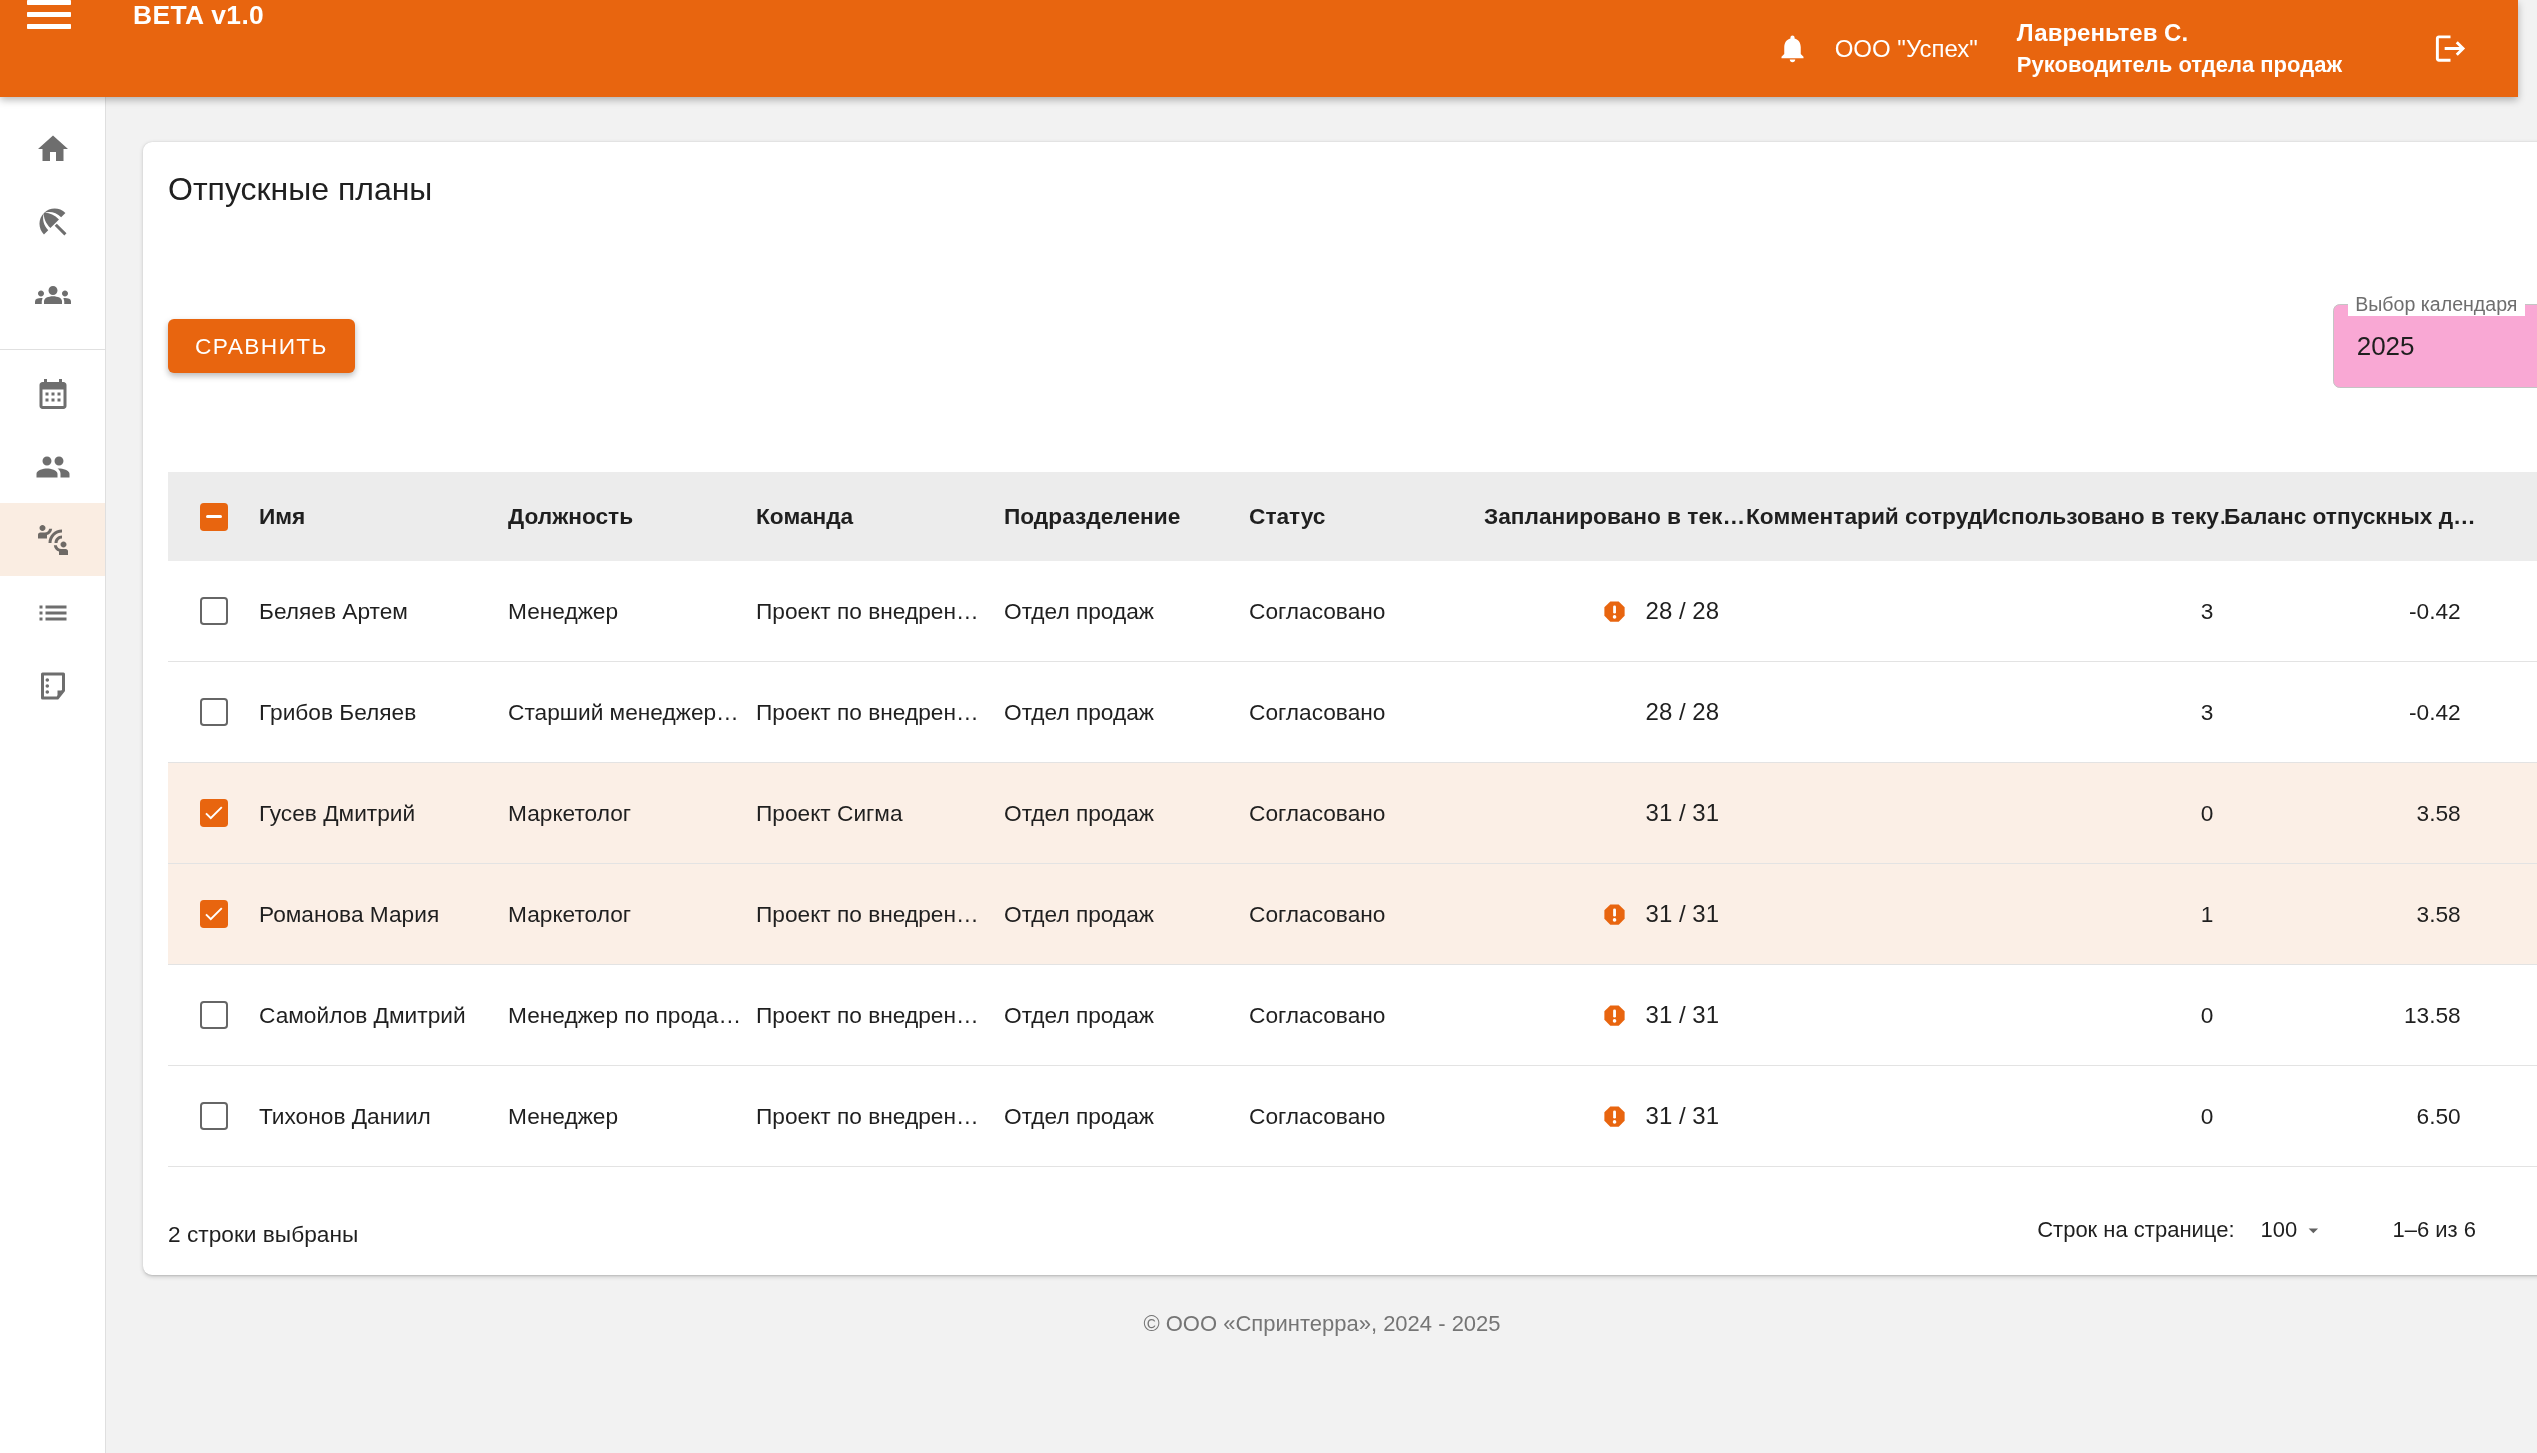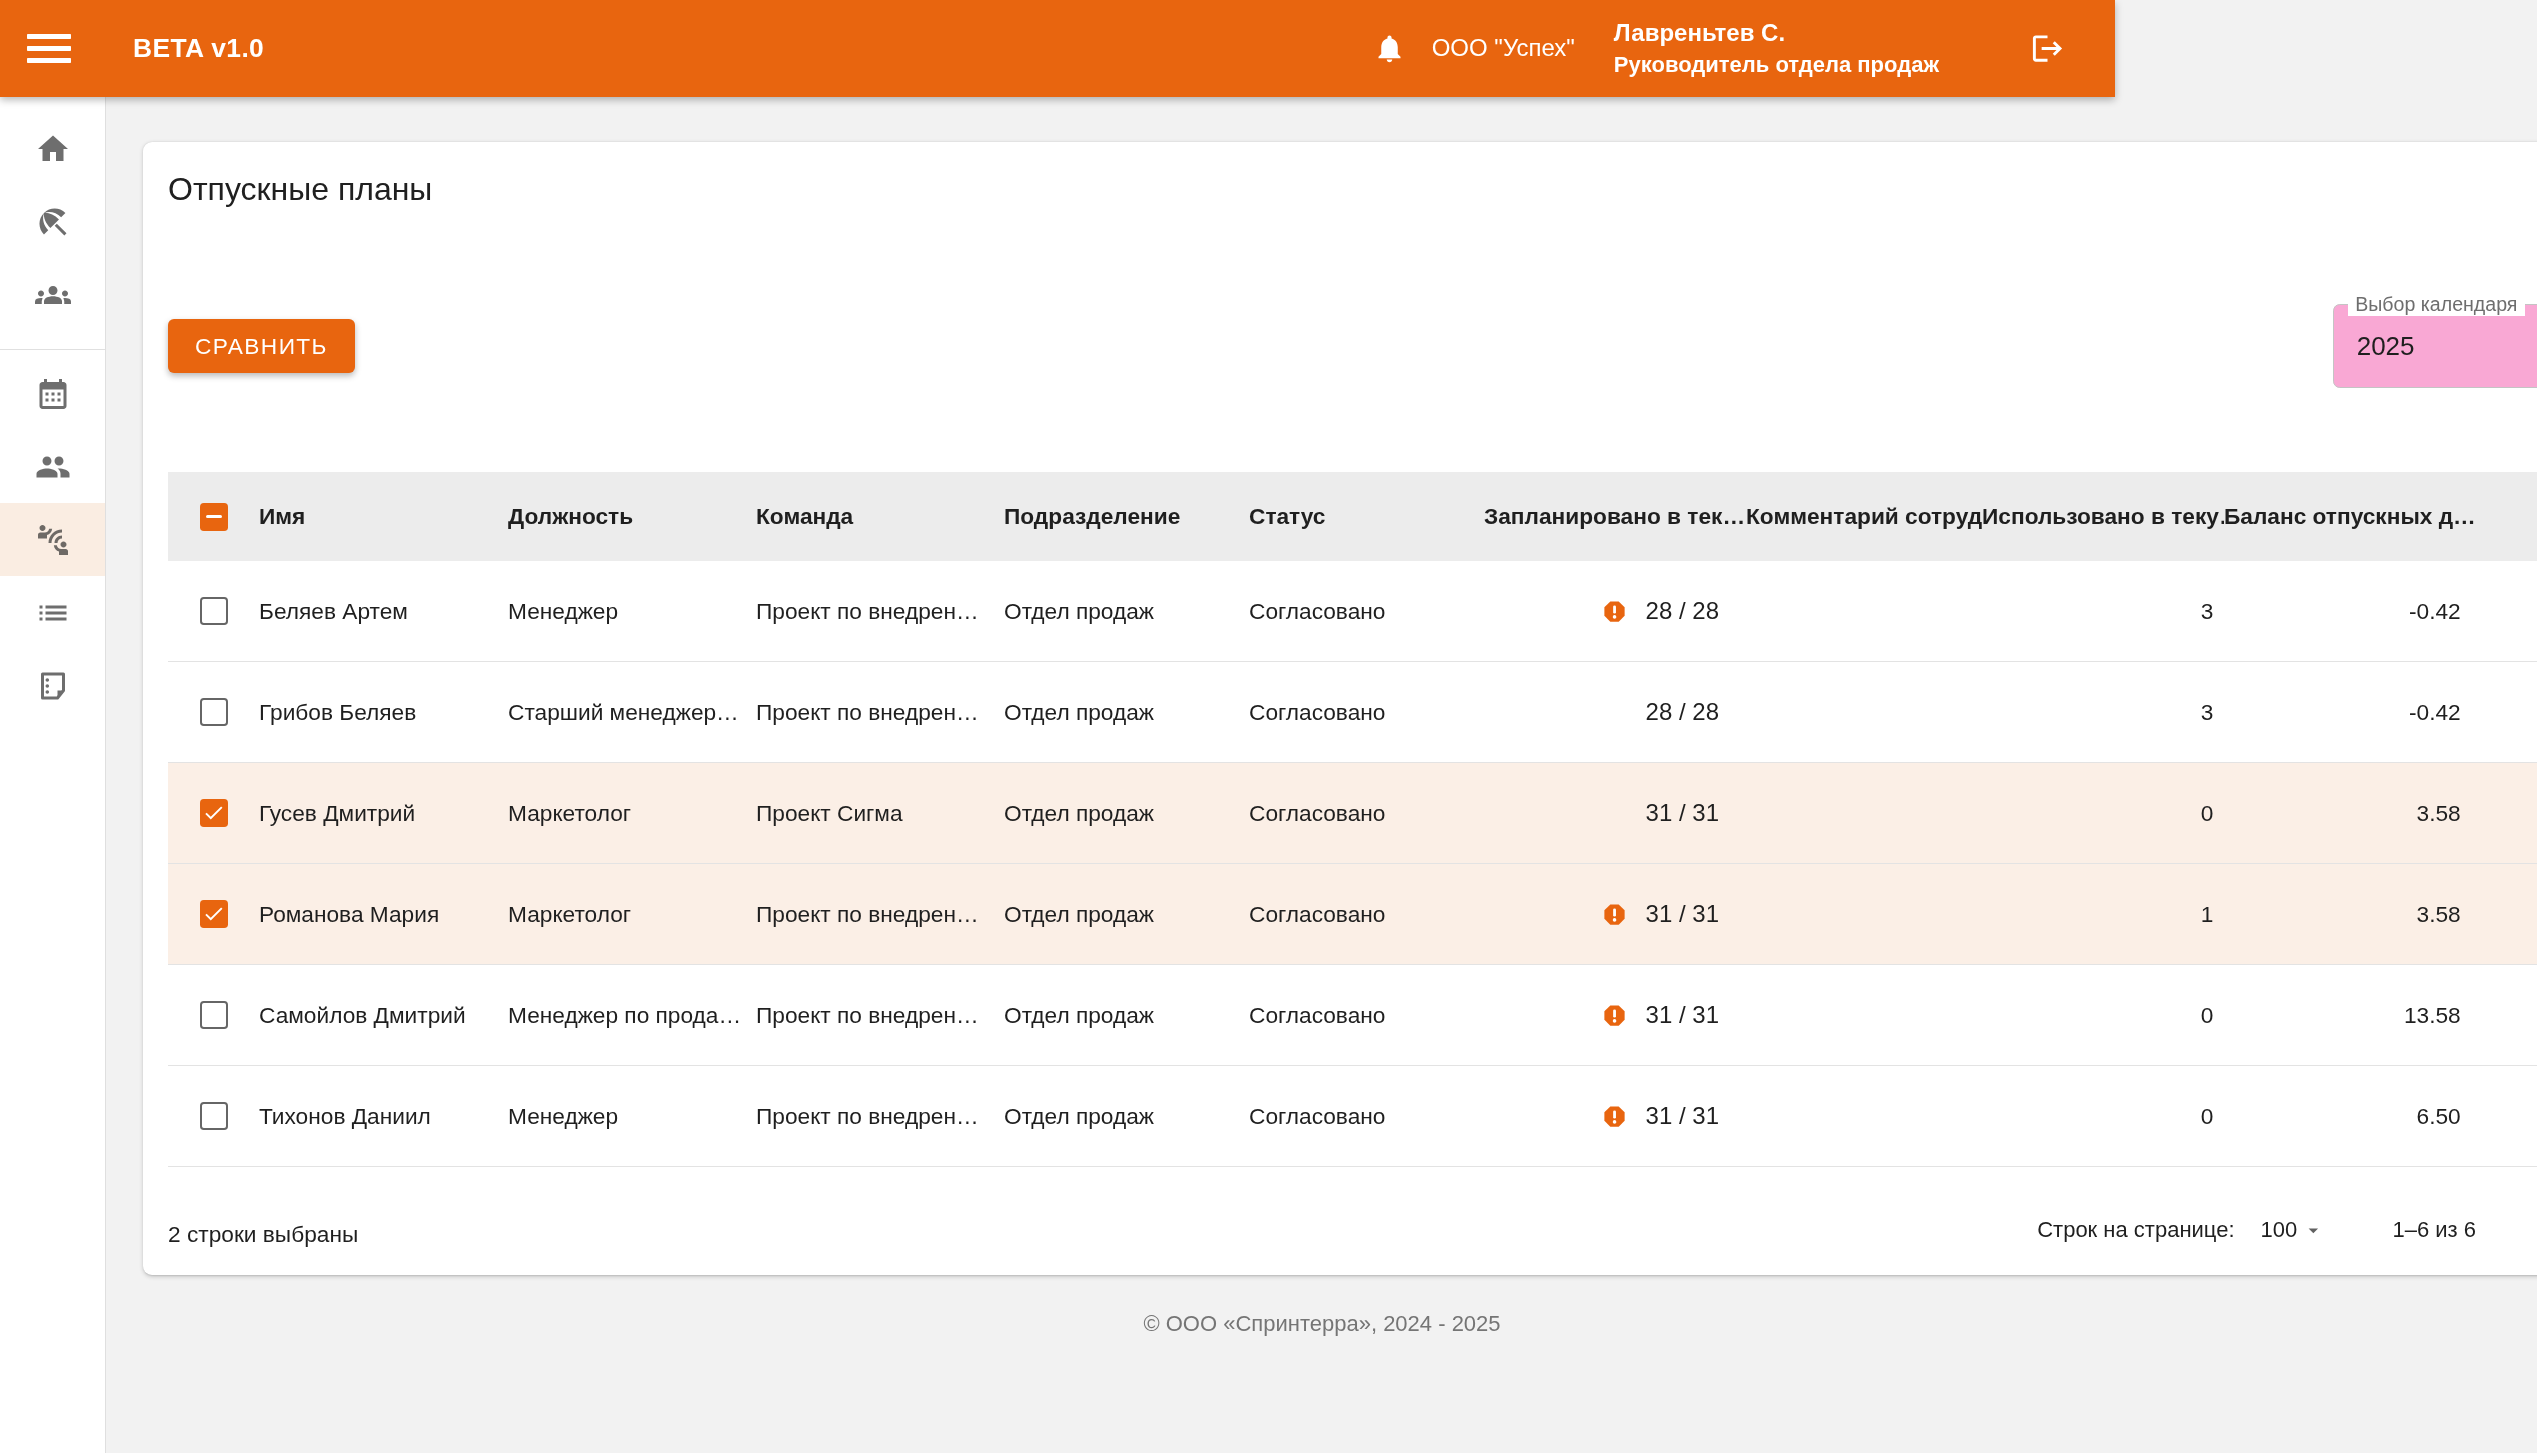--- a/index.html
+++ b/index.html
@@ -5,22 +5,22 @@
   * { margin:0; padding:0; box-sizing:border-box; }
   html,body { width:2538px; height:1453px; }
   body {
     position:relative; overflow:hidden;
     background:#F2F2F2;
     font-family:"Liberation Sans","DejaVu Sans",sans-serif;
     color:#1F1F1F;
   }
   
   .appbar {
-    position:absolute; top:0; left:0; width:2115px; height:97px;
-    background:#E8650F; display:flex; align-items:center;
+    position:absolute; top:0; left:0; width:2518px; height:97px;
+    background:#E8650F; display:flex; 
     box-shadow:0 3px 7.6px rgba(0,0,0,.28); z-index:20; color:#fff;
   }
   .burger { width:44px; margin-left:27px; cursor:pointer; display:flex; flex-direction:column; gap:6.8px; }
   .burger i { display:block; height:5.3px; background:#fff; border-radius:0.8px; }
   .beta { margin-left:62px; font-size:26.4px; font-weight:700; letter-spacing:0.4px; }
   .bar-right { margin-left:auto; display:flex; align-items:center; margin-right:50px; }
   .bell { width:33px; height:33px; margin-right:26px; display:flex; }
   .company { font-size:24px; margin-right:39px; white-space:nowrap; }
   .userblock { margin-right:91px; line-height:1.35; }
   .username { font-size:24px; font-weight:700; }

